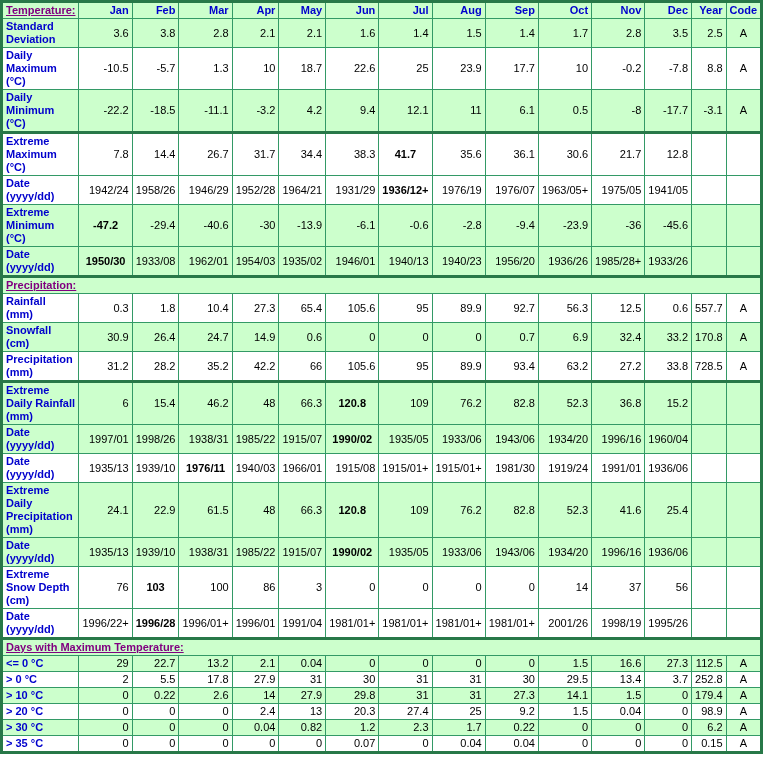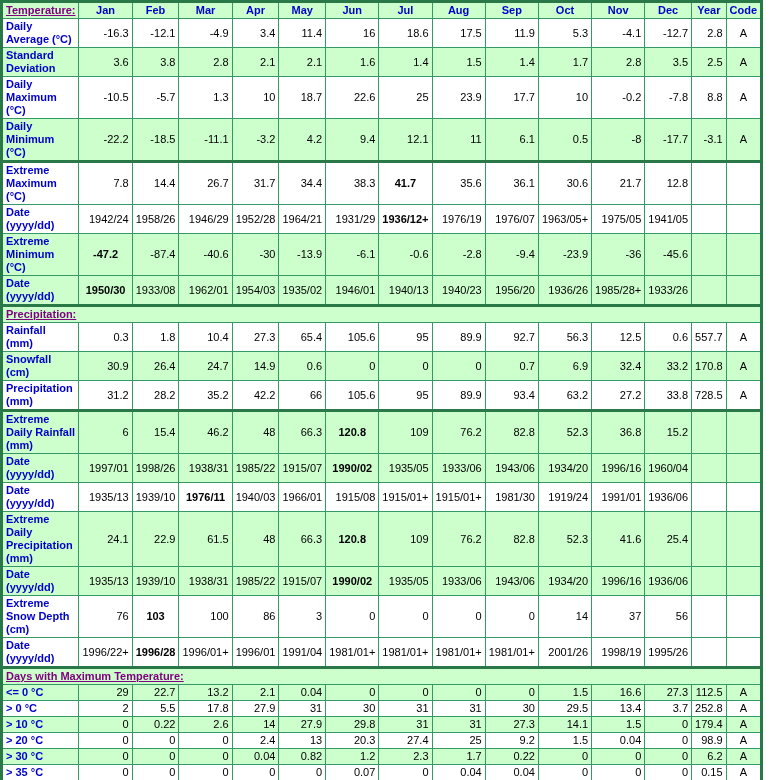--- a/index.html
+++ b/index.html
@@ -12,21 +12,21 @@
     line-height:13px;
     color:#000;
   }
   table.climate td{border:1px solid #339966;padding:1px 3px;vertical-align:middle;}
   td.label{width:72px;color:#0000CC;font-weight:bold;text-align:left;padding:1px 2px;}
   td.num{text-align:right;white-space:nowrap;}
   td.code{text-align:center;white-space:nowrap;padding:1px 2px;}
   td.bold{font-weight:bold;text-align:center;}
   .green{background:#CCFFCC;}
   .white{background:#FFFFFF;}
-  td.month-h{background:#CCFFCC;color:#0000CC;font-weight:bold;text-align:center;padding:3px 2px;white-space:nowrap;}
+  td.month-h{background:#CCFFCC;color:#0000CC;font-weight:bold;text-align:right;padding:3px 2px;white-space:nowrap;}
   td.sec-title{background:#CCFFCC;color:#800080;font-weight:bold;text-decoration:underline;text-align:left;padding:3px 4px;}
   .thick-top{border-top:3px solid #287848 !important;}
 </style>
 </head>
 <body>
 
 <table class="climate">
   <tbody>
       <tr>
         <td class="sec-title label">Temperature:</td>
@@ -39,37 +39,20 @@
         <td class="month-h">Jul</td>
         <td class="month-h">Aug</td>
         <td class="month-h">Sep</td>
         <td class="month-h">Oct</td>
         <td class="month-h">Nov</td>
         <td class="month-h">Dec</td>
         <td class="month-h">Year</td>
         <td class="month-h">Code</td>
       </tr>
       <tr>
-        <td class="label white">Daily Average (°C)</td>
-        <td class="num white">-16.3</td>
-        <td class="num white">-12.1</td>
-        <td class="num white">-4.9</td>
-        <td class="num white">3.4</td>
-        <td class="num white">11.4</td>
-        <td class="num white">16</td>
-        <td class="num white">18.6</td>
-        <td class="num white">17.5</td>
-        <td class="num white">11.9</td>
-        <td class="num white">5.3</td>
-        <td class="num white">-4.1</td>
-        <td class="num white">-12.7</td>
-        <td class="num white">2.8</td>
-        <td class="code white">A</td>
-      </tr>
-      <tr>
         <td class="label green">Standard Deviation</td>
         <td class="num green">3.6</td>
         <td class="num green">3.8</td>
         <td class="num green">2.8</td>
         <td class="num green">2.1</td>
         <td class="num green">2.1</td>
         <td class="num green">1.6</td>
         <td class="num green">1.4</td>
         <td class="num green">1.5</td>
         <td class="num green">1.4</td>
@@ -143,21 +126,21 @@
         <td class="num white">1976/07</td>
         <td class="num white">1963/05+</td>
         <td class="num white">1975/05</td>
         <td class="num white">1941/05</td>
         <td class="num white"></td>
         <td class="code white"></td>
       </tr>
       <tr>
         <td class="label green">Extreme Minimum (°C)</td>
         <td class="num green bold">-47.2</td>
-        <td class="num green">-87.4</td>
+        <td class="num green">-29.4</td>
         <td class="num green">-40.6</td>
         <td class="num green">-30</td>
         <td class="num green">-13.9</td>
         <td class="num green">-6.1</td>
         <td class="num green">-0.6</td>
         <td class="num green">-2.8</td>
         <td class="num green">-9.4</td>
         <td class="num green">-23.9</td>
         <td class="num green">-36</td>
         <td class="num green">-45.6</td>

